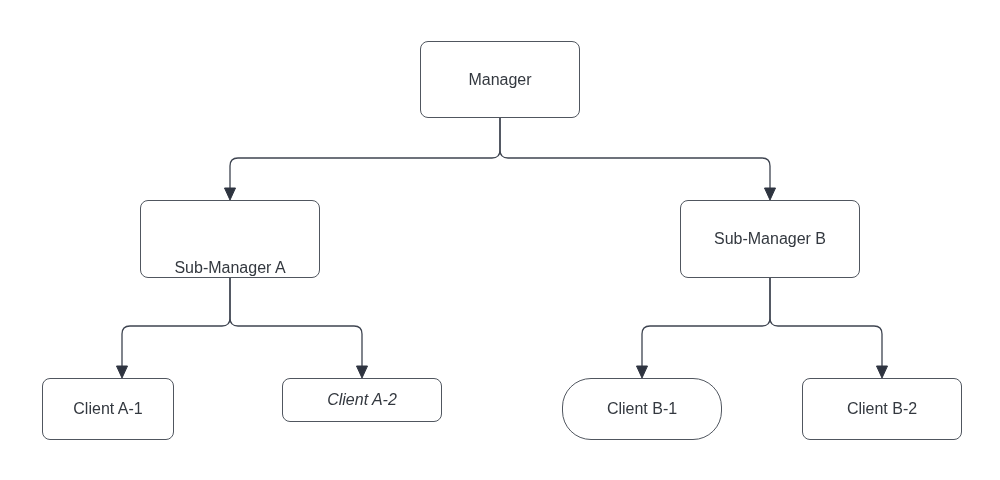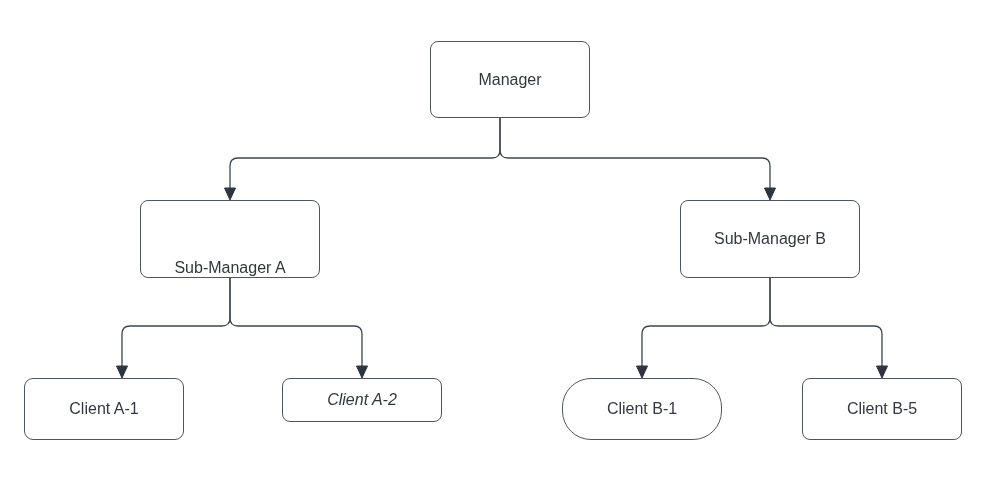--- a/index.html
+++ b/index.html
@@ -42,24 +42,24 @@
     border-radius: 8px;
     display: flex;
     align-items: center;
     justify-content: center;
     text-align: center;
     font-size: 16px;
     color: #33383f;
     cursor: default;
     user-select: none;
   }
-  .node-manager   { left: 420px; top: 41px;  width: 160px; height: 77px; margin-left: 10px; }
+  .node-manager   { left: 420px; top: 41px;  width: 160px; height: 77px; }
   .node-sub-a     { left: 140px; top: 200px; width: 180px; height: 78px; align-items: flex-end; }
   .node-sub-b     { left: 680px; top: 200px; width: 180px; height: 78px; }
-  .node-client-a1 { left: 24px;  top: 378px; width: 160px; height: 62px; border-radius: 9px; }
+  .node-client-a1 { left: 42px;  top: 378px; width: 132px; height: 62px; }
   .node-client-a2 { left: 282px; top: 378px; width: 160px; height: 44px; font-style: italic; }
   .node-client-b1 { left: 562px; top: 378px; width: 160px; height: 62px; border-radius: 29px; }
   .node-client-b2 { left: 802px; top: 378px; width: 160px; height: 62px; }
 </style>
 </head>
 <body>
 
 <div class="canvas">
 
   <svg class="edge-layer" width="1000" height="480" viewBox="0 0 1000 480" xmlns="http://www.w3.org/2000/svg">
@@ -101,16 +101,16 @@
 
   <div class="node node-client-a2">
     <span>Client A-2</span>
   </div>
 
   <div class="node node-client-b1">
     <span>Client B-1</span>
   </div>
 
   <div class="node node-client-b2">
-    <span>Client B-5</span>
+    <span>Client B-2</span>
   </div>
 
 </div>
 
 </body></html>

